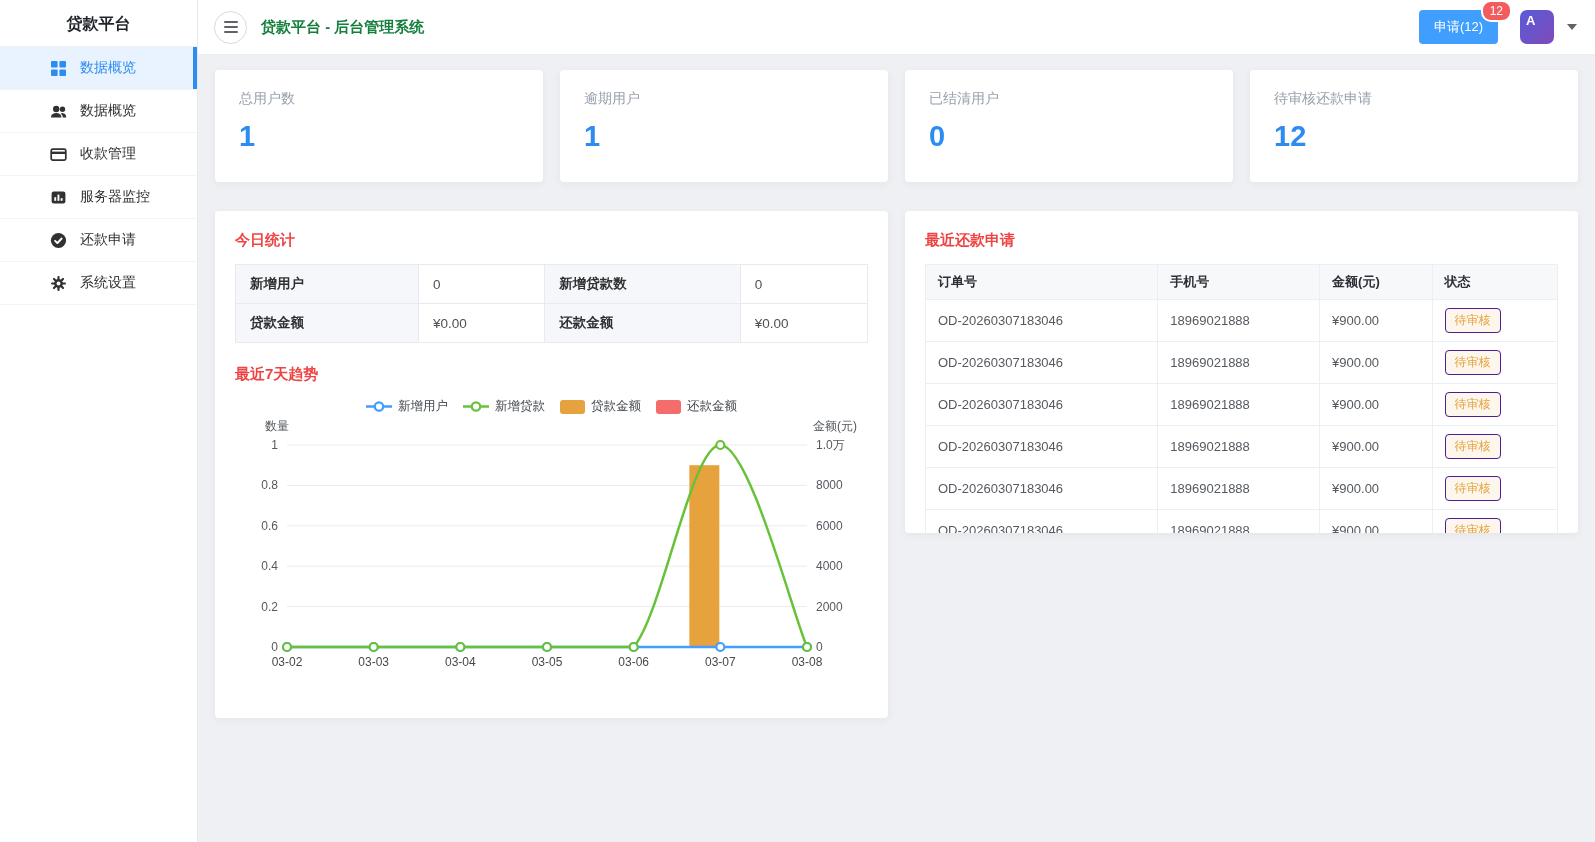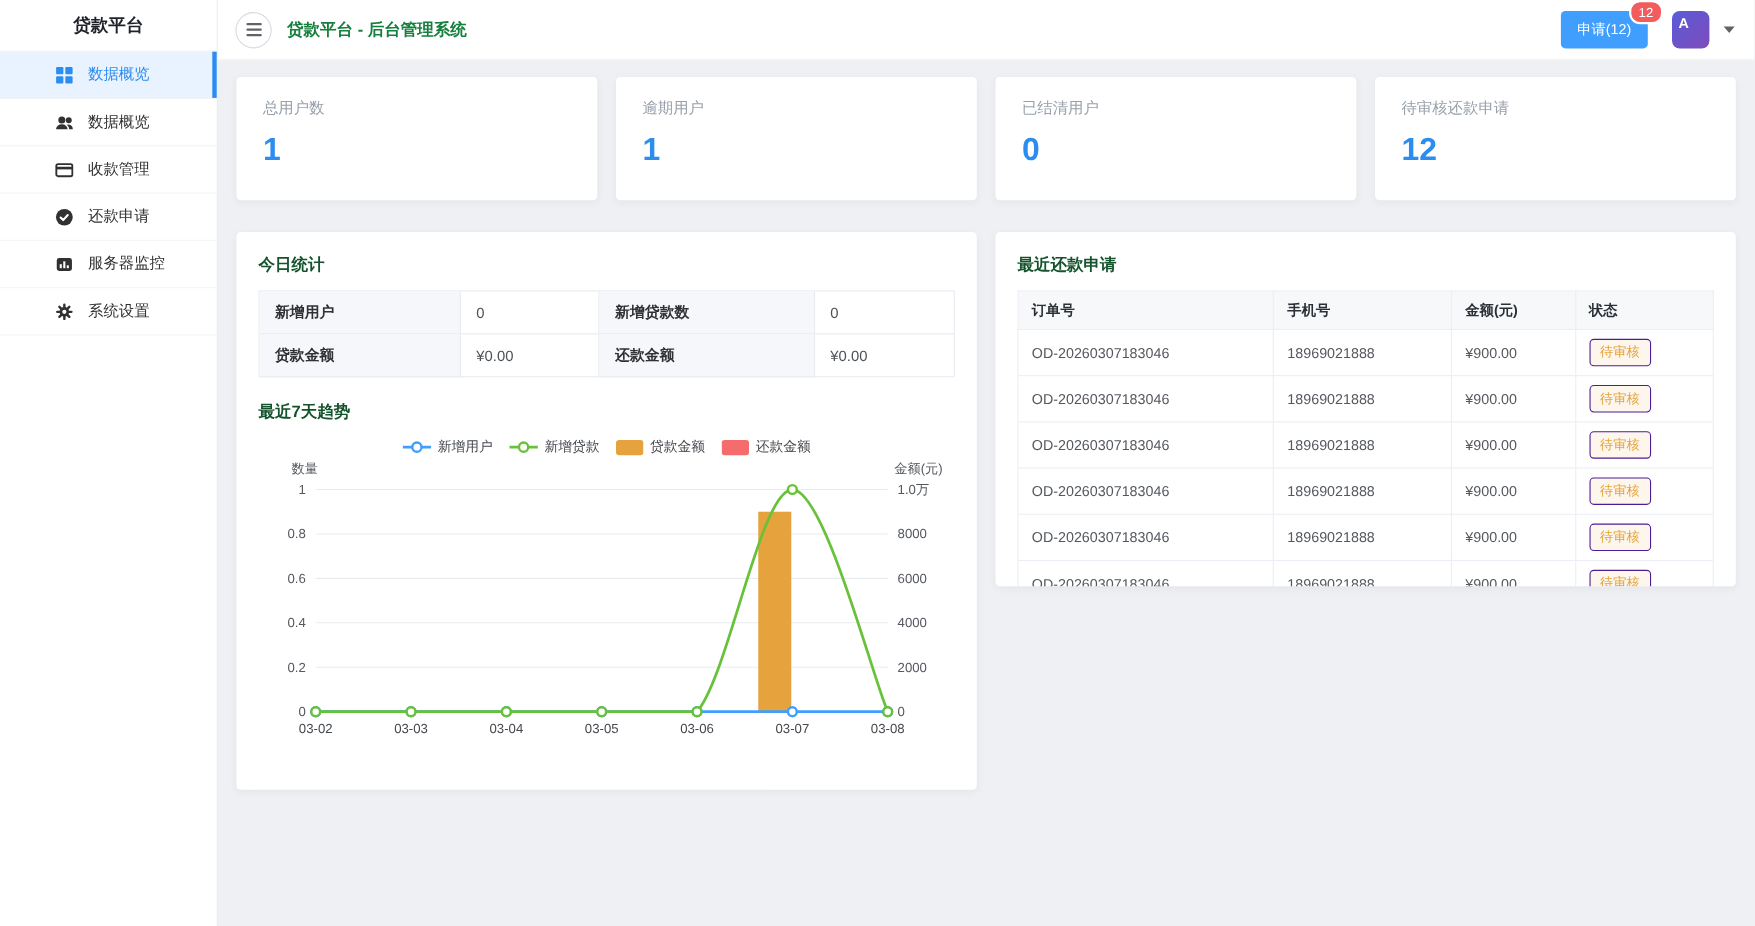--- a/index.html
+++ b/index.html
@@ -36,21 +36,21 @@
 
   
   main.content { flex:1; padding:15px 17px; overflow:hidden; }
   .stats-row { display:grid; grid-template-columns:repeat(4,1fr); gap:17px; }
   .stat-card { background:#fff; border-radius:4px; height:112px; padding:20px 24px; box-shadow:0 2px 8px rgba(31,45,61,.05); }
   .stat-label { font-size:14px; color:#98a0ab; }
   .stat-value { font-size:29px; font-weight:bold; color:#2d8cf0; margin-top:12px; }
 
   .panels-row { display:grid; grid-template-columns:1fr 1fr; gap:17px; margin-top:29px; align-items:start; }
   .panel { background:#fff; border-radius:4px; padding:20px; box-shadow:0 2px 8px rgba(31,45,61,.05); }
-  .panel h3 { font-size:15px; font-weight:600; color:#14532d; margin-bottom:14px; }
+  .panel h3 { font-size:15px; font-weight:600; color:#ef4444; margin-bottom:14px; }
   .left-panel { height:507px; }
   .right-panel { height:322px; overflow:hidden; }
 
   
   .today-table { display:grid; grid-template-columns:29% 20% 31% 20%; border:1px solid #e7ebf0; border-bottom:none; }
   .today-table > div { height:39px; display:flex; align-items:center; padding:0 14px; font-size:13.5px;
                        border-bottom:1px solid #e7ebf0; border-right:1px solid #e7ebf0; color:#4d5156; }
   .today-table > div:nth-child(4n) { border-right:none; }
   .today-table .t-label { background:#f5f7fa; font-weight:bold; color:#303133; }
 
@@ -102,33 +102,33 @@
         </div>
         <div class="menu-item">
           <svg class="mi" viewBox="0 0 17 17" width="17" height="17" fill="currentColor">
             <rect x="1.2" y="3.2" width="14.6" height="11" rx="1.6" fill="none" stroke="currentColor" stroke-width="1.7"></rect>
             <rect x="1.2" y="5.6" width="14.6" height="2.4"></rect>
           </svg>
           <span>收款管理</span>
         </div>
         <div class="menu-item">
           <svg class="mi" viewBox="0 0 17 17" width="17" height="17" fill="currentColor">
-            <circle cx="8.5" cy="8.5" r="7.6"></circle>
-            <path d="M5.1 8.8 l2.3 2.3 4.2 -4.6" fill="none" stroke="#fff" stroke-width="1.9" stroke-linecap="round" stroke-linejoin="round"></path>
-          </svg>
-          <span>还款申请</span>
-        </div>
-        <div class="menu-item">
-          <svg class="mi" viewBox="0 0 17 17" width="17" height="17" fill="currentColor">
             <rect x="1.6" y="2.6" width="13.8" height="11.8" rx="2.2"></rect>
             <rect x="4.3" y="8.2" width="1.9" height="3.6" fill="#fff"></rect>
             <rect x="7.5" y="5.6" width="1.9" height="6.2" fill="#fff"></rect>
             <rect x="10.7" y="9.2" width="1.9" height="2.6" fill="#fff"></rect>
           </svg>
           <span>服务器监控</span>
+        </div>
+        <div class="menu-item">
+          <svg class="mi" viewBox="0 0 17 17" width="17" height="17" fill="currentColor">
+            <circle cx="8.5" cy="8.5" r="7.6"></circle>
+            <path d="M5.1 8.8 l2.3 2.3 4.2 -4.6" fill="none" stroke="#fff" stroke-width="1.9" stroke-linecap="round" stroke-linejoin="round"></path>
+          </svg>
+          <span>还款申请</span>
         </div>
         <div class="menu-item">
           <svg class="mi" viewBox="0 0 17 17" width="17" height="17" fill="currentColor">
             <g>
               <rect x="7.4" y="1" width="2.2" height="15" rx="1.1"></rect>
               <rect x="7.4" y="1" width="2.2" height="15" rx="1.1" transform="rotate(45 8.5 8.5)"></rect>
               <rect x="7.4" y="1" width="2.2" height="15" rx="1.1" transform="rotate(90 8.5 8.5)"></rect>
               <rect x="7.4" y="1" width="2.2" height="15" rx="1.1" transform="rotate(135 8.5 8.5)"></rect>
             </g>
             <circle cx="8.5" cy="8.5" r="4.4"></circle>

